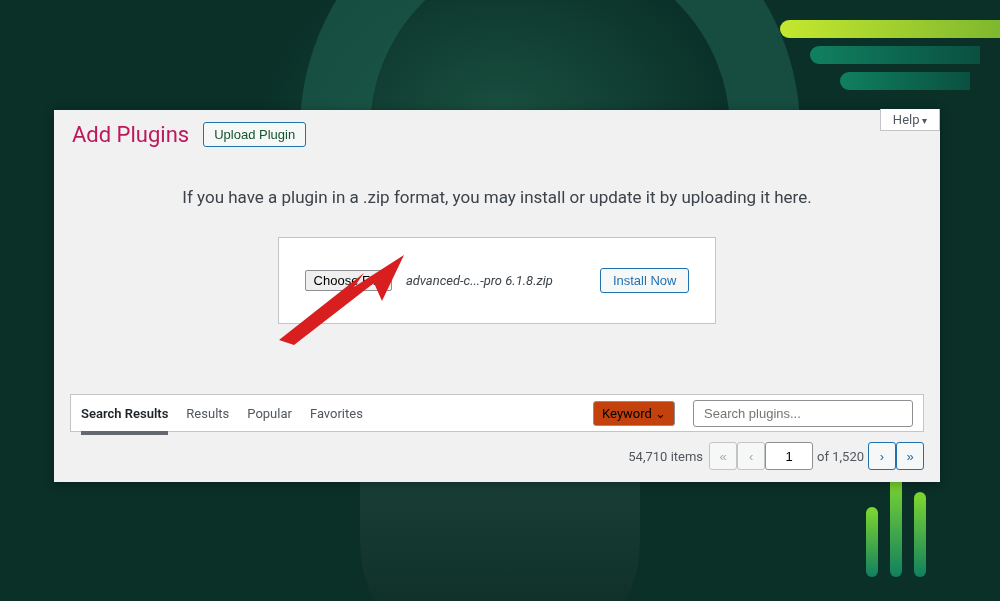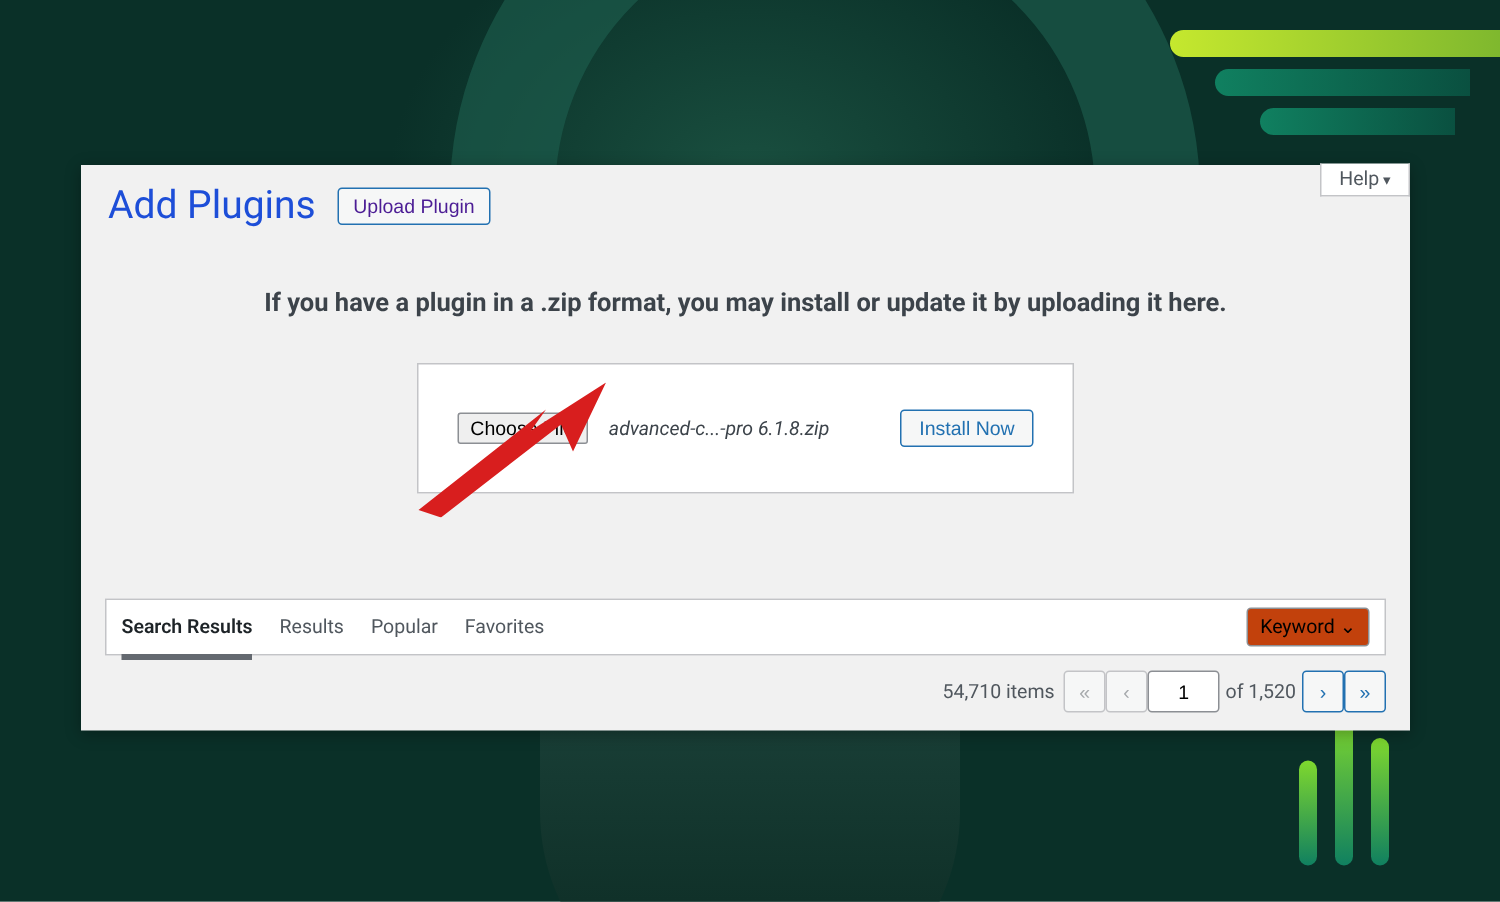--- a/index.html
+++ b/index.html
@@ -95,42 +95,41 @@
       content: " ▾";
       font-size: 10px;
     }
     .panel-header {
       display: flex;
       align-items: center;
       padding: 12px 18px 0;
       gap: 14px;
     }
     .page-title {
-      font-size: 26px;
+      font-size: 22px;
       font-weight: 400;
-      color: #1d4ed8;
+      color: #be185d;
     }
     .btn-outline {
       border: 1px solid #2271b1;
-      color: #4c1d95;
+      color: #14532d;
       background: #f6f7f7;
       padding: 4px 10px;
       font-size: 13px;
       border-radius: 3px;
       cursor: pointer;
     }
     .upload-section {
       text-align: center;
       padding: 40px 20px 20px;
     }
     .upload-text {
       font-size: 17px;
       color: #3c434a;
       margin-bottom: 30px;
-      font-weight: bold;
     }
     .upload-box {
       display: inline-block;
       border: 1px solid #c3c4c7;
       background: #fff;
       padding: 30px 26px;
     }
     .choose-file-btn {
       border: 1px solid #8c8f94;
       background: #efefef;
@@ -283,20 +282,21 @@
     <polygon points="5,85 90,18 80,32 130,0 108,46 100,28 20,90" fill="#d81e1e"></polygon>
   </svg>
 
   <div class="filter-bar">
     <span class="filter-tab active">Search Results</span>
     <span class="filter-tab">Results</span>
     <span class="filter-tab">Popular</span>
     <span class="filter-tab">Favorites</span>
     <div class="filter-spacer"></div>
     <div class="keyword-select">Keyword</div>
+    <input class="search-input" type="text" placeholder="Search plugins..." style="">
   </div>
 
   <div class="pagination-bar">
     <span class="items-count">54,710 items</span>
     <button class="page-btn">«</button>
     <button class="page-btn">‹</button>
     <input class="page-input" type="text" value="1" style="">
     <span class="of-text">of 1,520</span>
     <button class="page-btn active">›</button>
     <button class="page-btn active">»</button>

